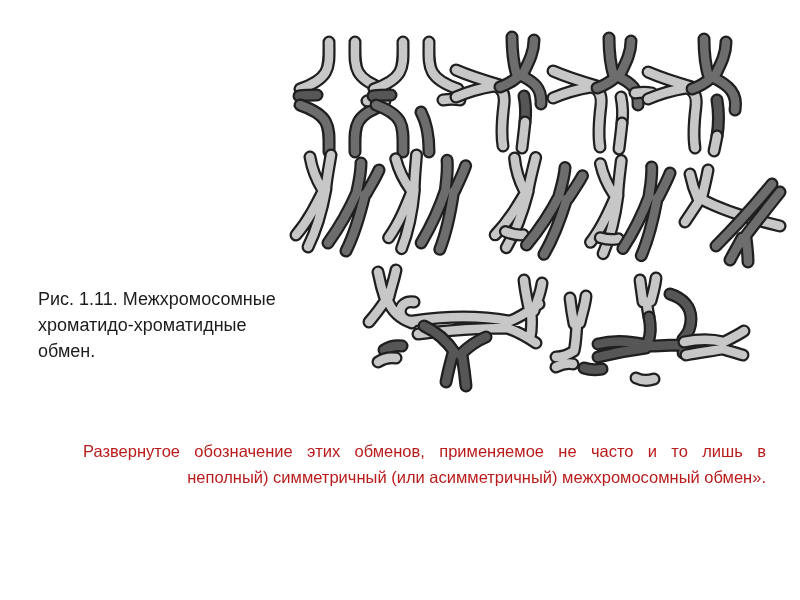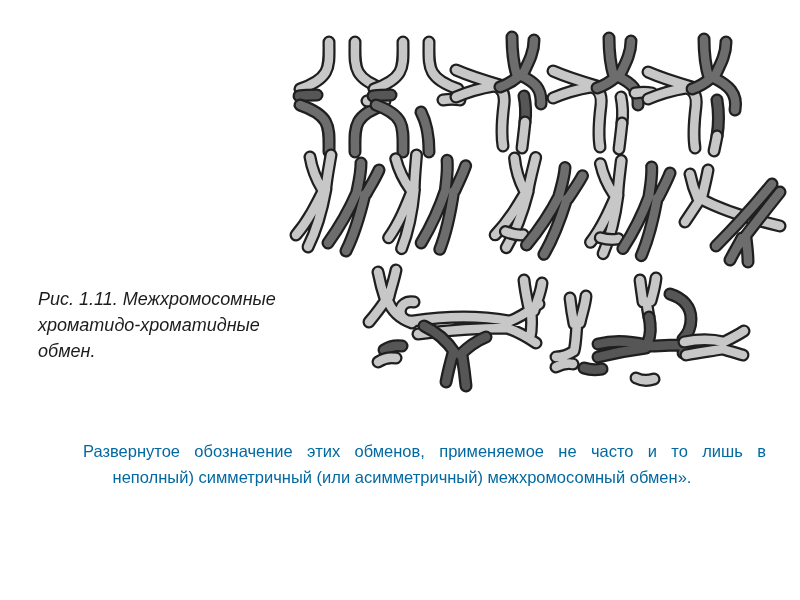--- a/index.html
+++ b/index.html
@@ -10,29 +10,29 @@
   }
   .figures-svg{position:absolute;left:0;top:0}
   
   .o  {fill:none;stroke:#1f1f1f;stroke-width:13;stroke-linecap:round;stroke-linejoin:round}
   .fL {fill:none;stroke:#c7c7c7;stroke-width:8.5;stroke-linecap:round;stroke-linejoin:round}
   .fD {fill:none;stroke:#6d6d6d;stroke-width:8.5;stroke-linecap:round;stroke-linejoin:round}
   .fD2{fill:none;stroke:#565656;stroke-width:8.5;stroke-linecap:round;stroke-linejoin:round}
 
   .caption{
     position:absolute;left:38px;top:286px;width:274px;
-    font-size:18px;line-height:26px;color:#1c1c1c;font-style:italic;
+    font-size:18px;line-height:26px;color:#1c1c1c;
   }
   .para{
     position:absolute;left:38px;top:438px;width:728px;
-    font-size:16.5px;line-height:26px;color:#0369a1;
+    font-size:16.5px;line-height:26px;color:#b91c1c;
   }
   .para .jl{text-align:justify;text-align-last:justify}
   .para .first{text-indent:45px}
-  .para .last{text-align:center}
+  .para .last{text-align:right}
 </style>
 </head>
 <body>
 
 <div>
 
   <svg class="figures-svg" width="800" height="430" viewBox="0 0 800 430">
     <defs>
 
       <path id="pA_L" d="M -13 -52 C -13 -28 -10 -16 -42 -5 M 13 -52 C 13 -28 10 -16 42 -5"></path>

